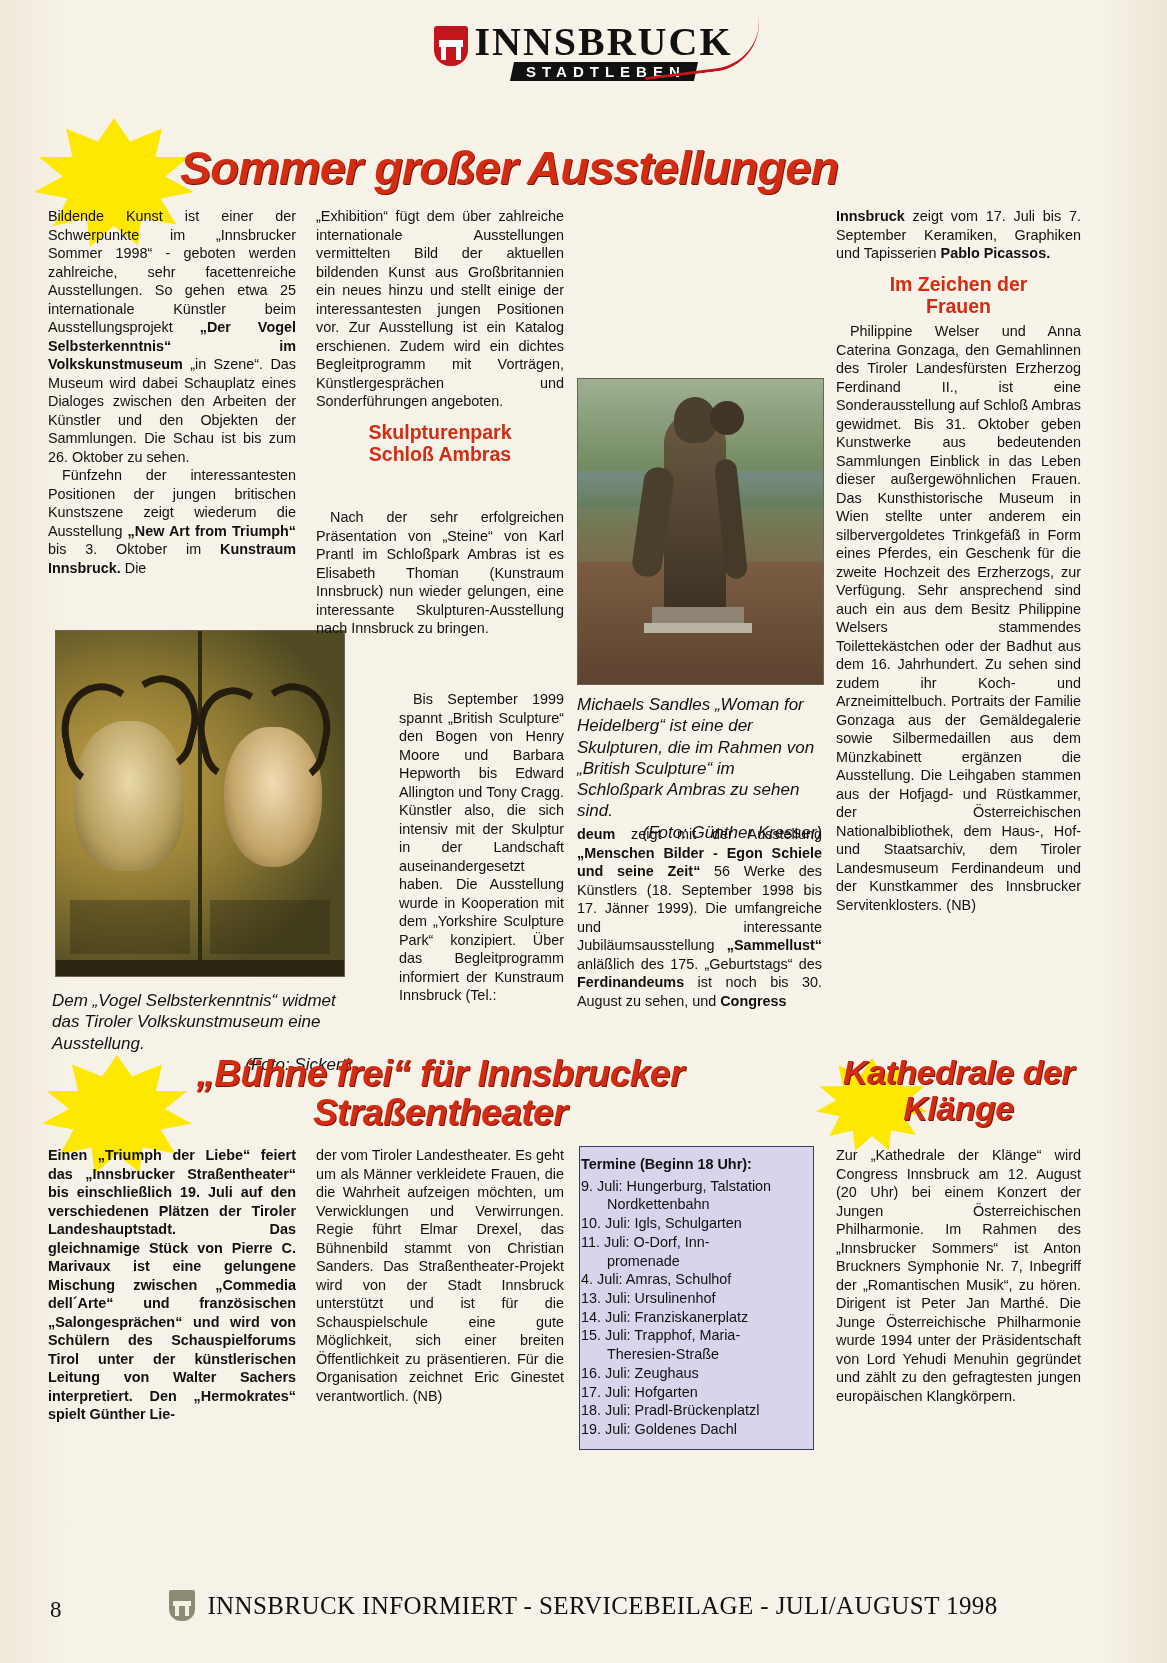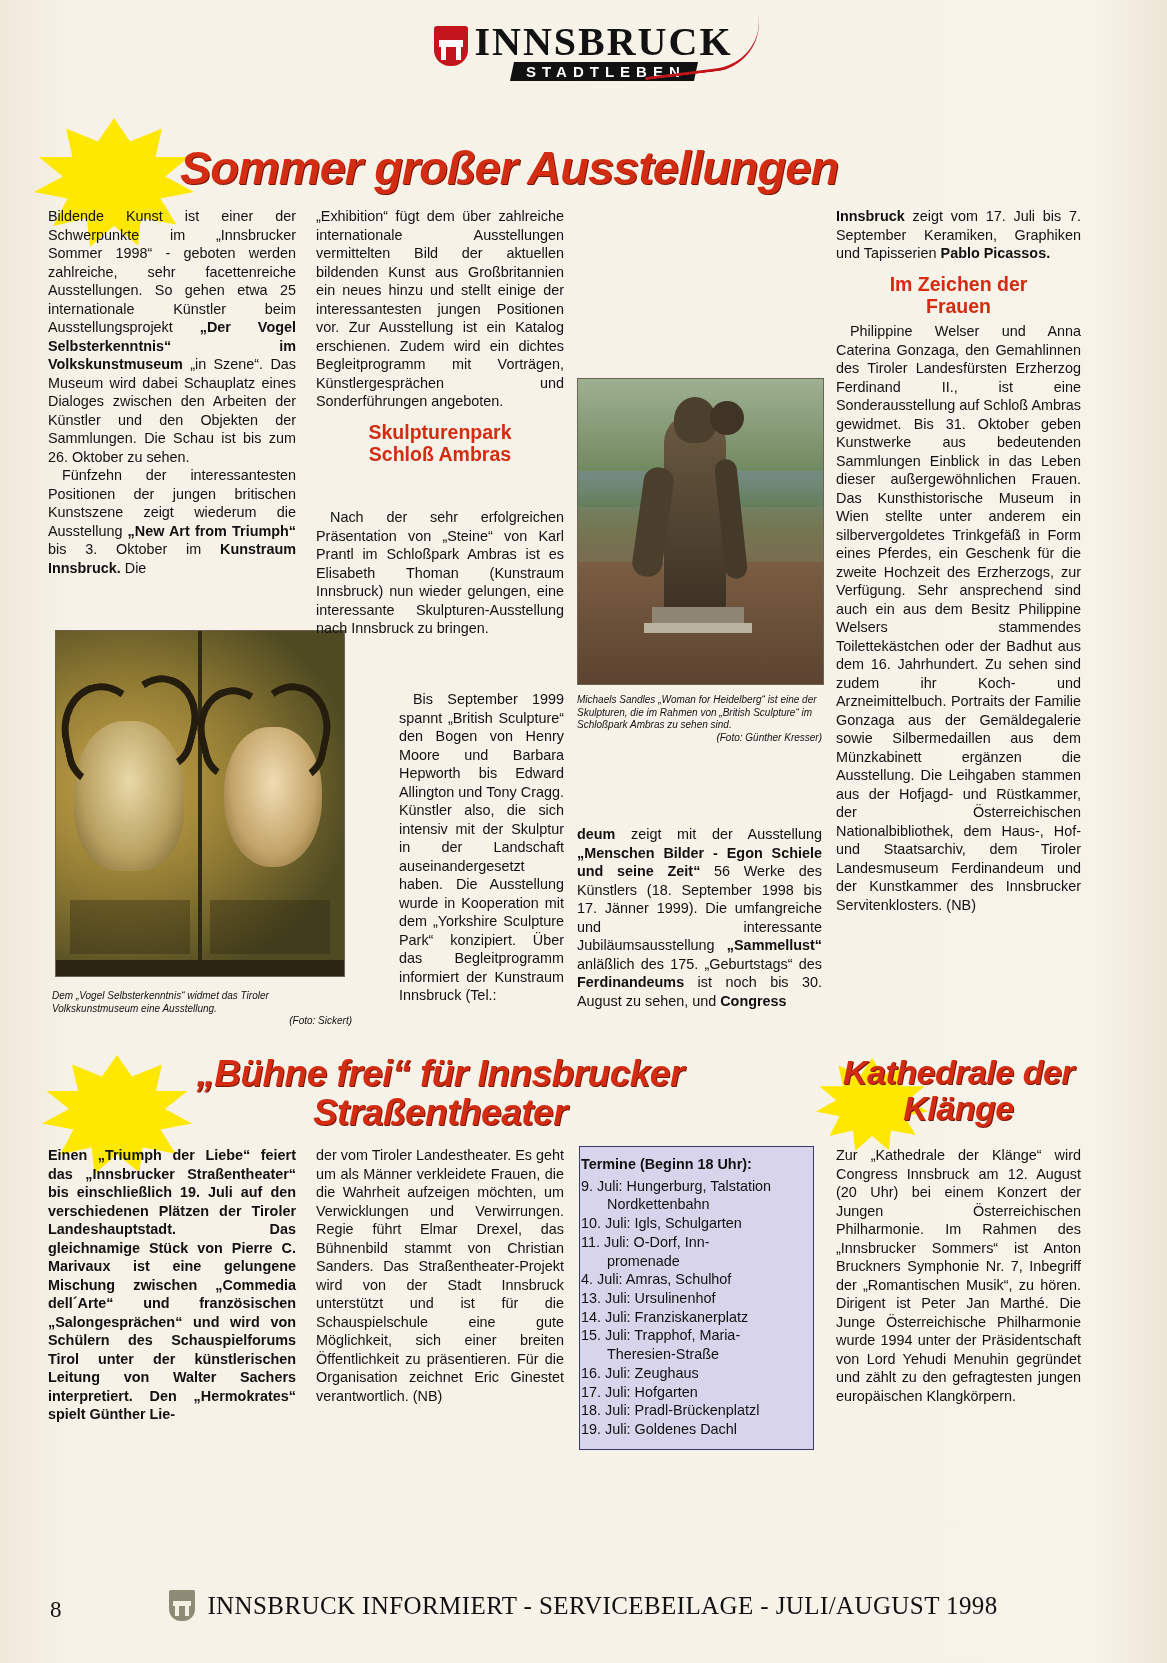--- a/index.html
+++ b/index.html
@@ -106,21 +106,21 @@
     line-height:1.285;
     text-align:justify;
     color:#111;
     hyphens:auto;
   }
   .col p{margin:0;text-indent:14px;}
   .col p.noind{text-indent:0;}
   b{font-weight:bold;}
   .caption{
     position:absolute;
-    font-size:10px;
+    font-size:17px;
     font-style:italic;
     line-height:1.25;
     color:#111;
   }
   .caption .credit{display:block;text-align:right;}
   
   .photo{position:absolute;border:1px solid #6b6250;}
   .photo-diptych{
     background:linear-gradient(180deg,#6d6a3e,#5a5530);
     overflow:hidden;

